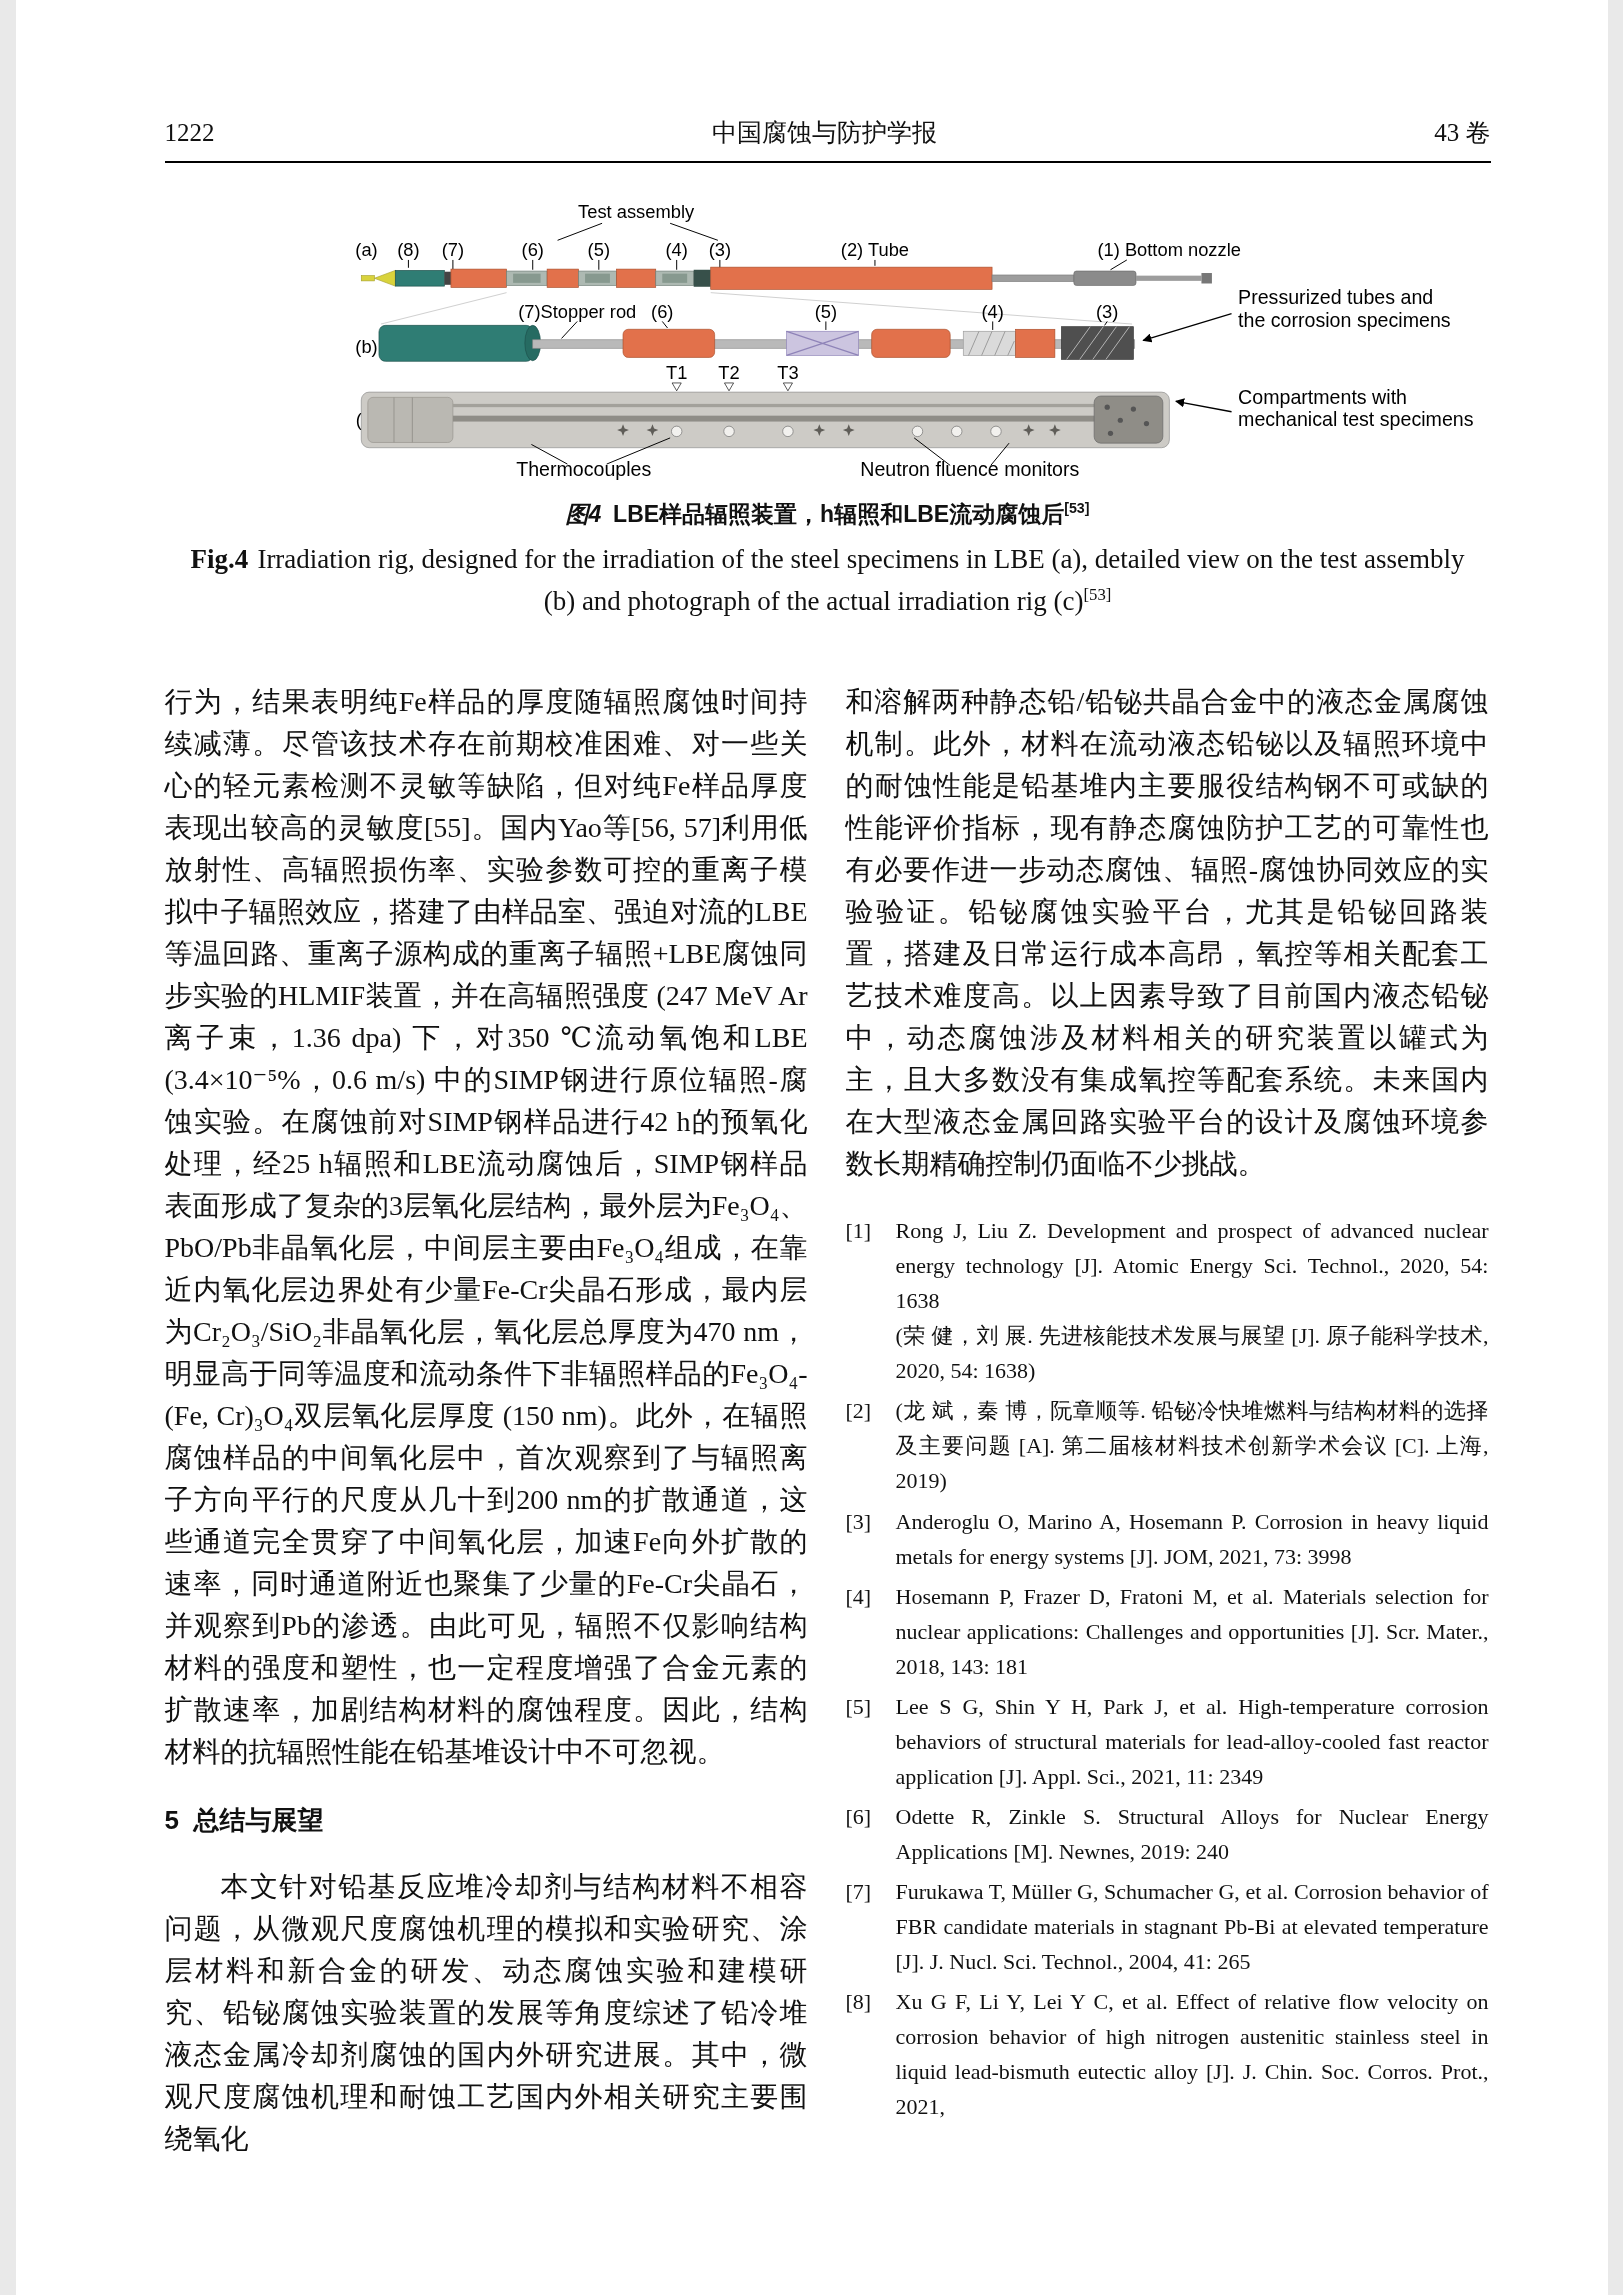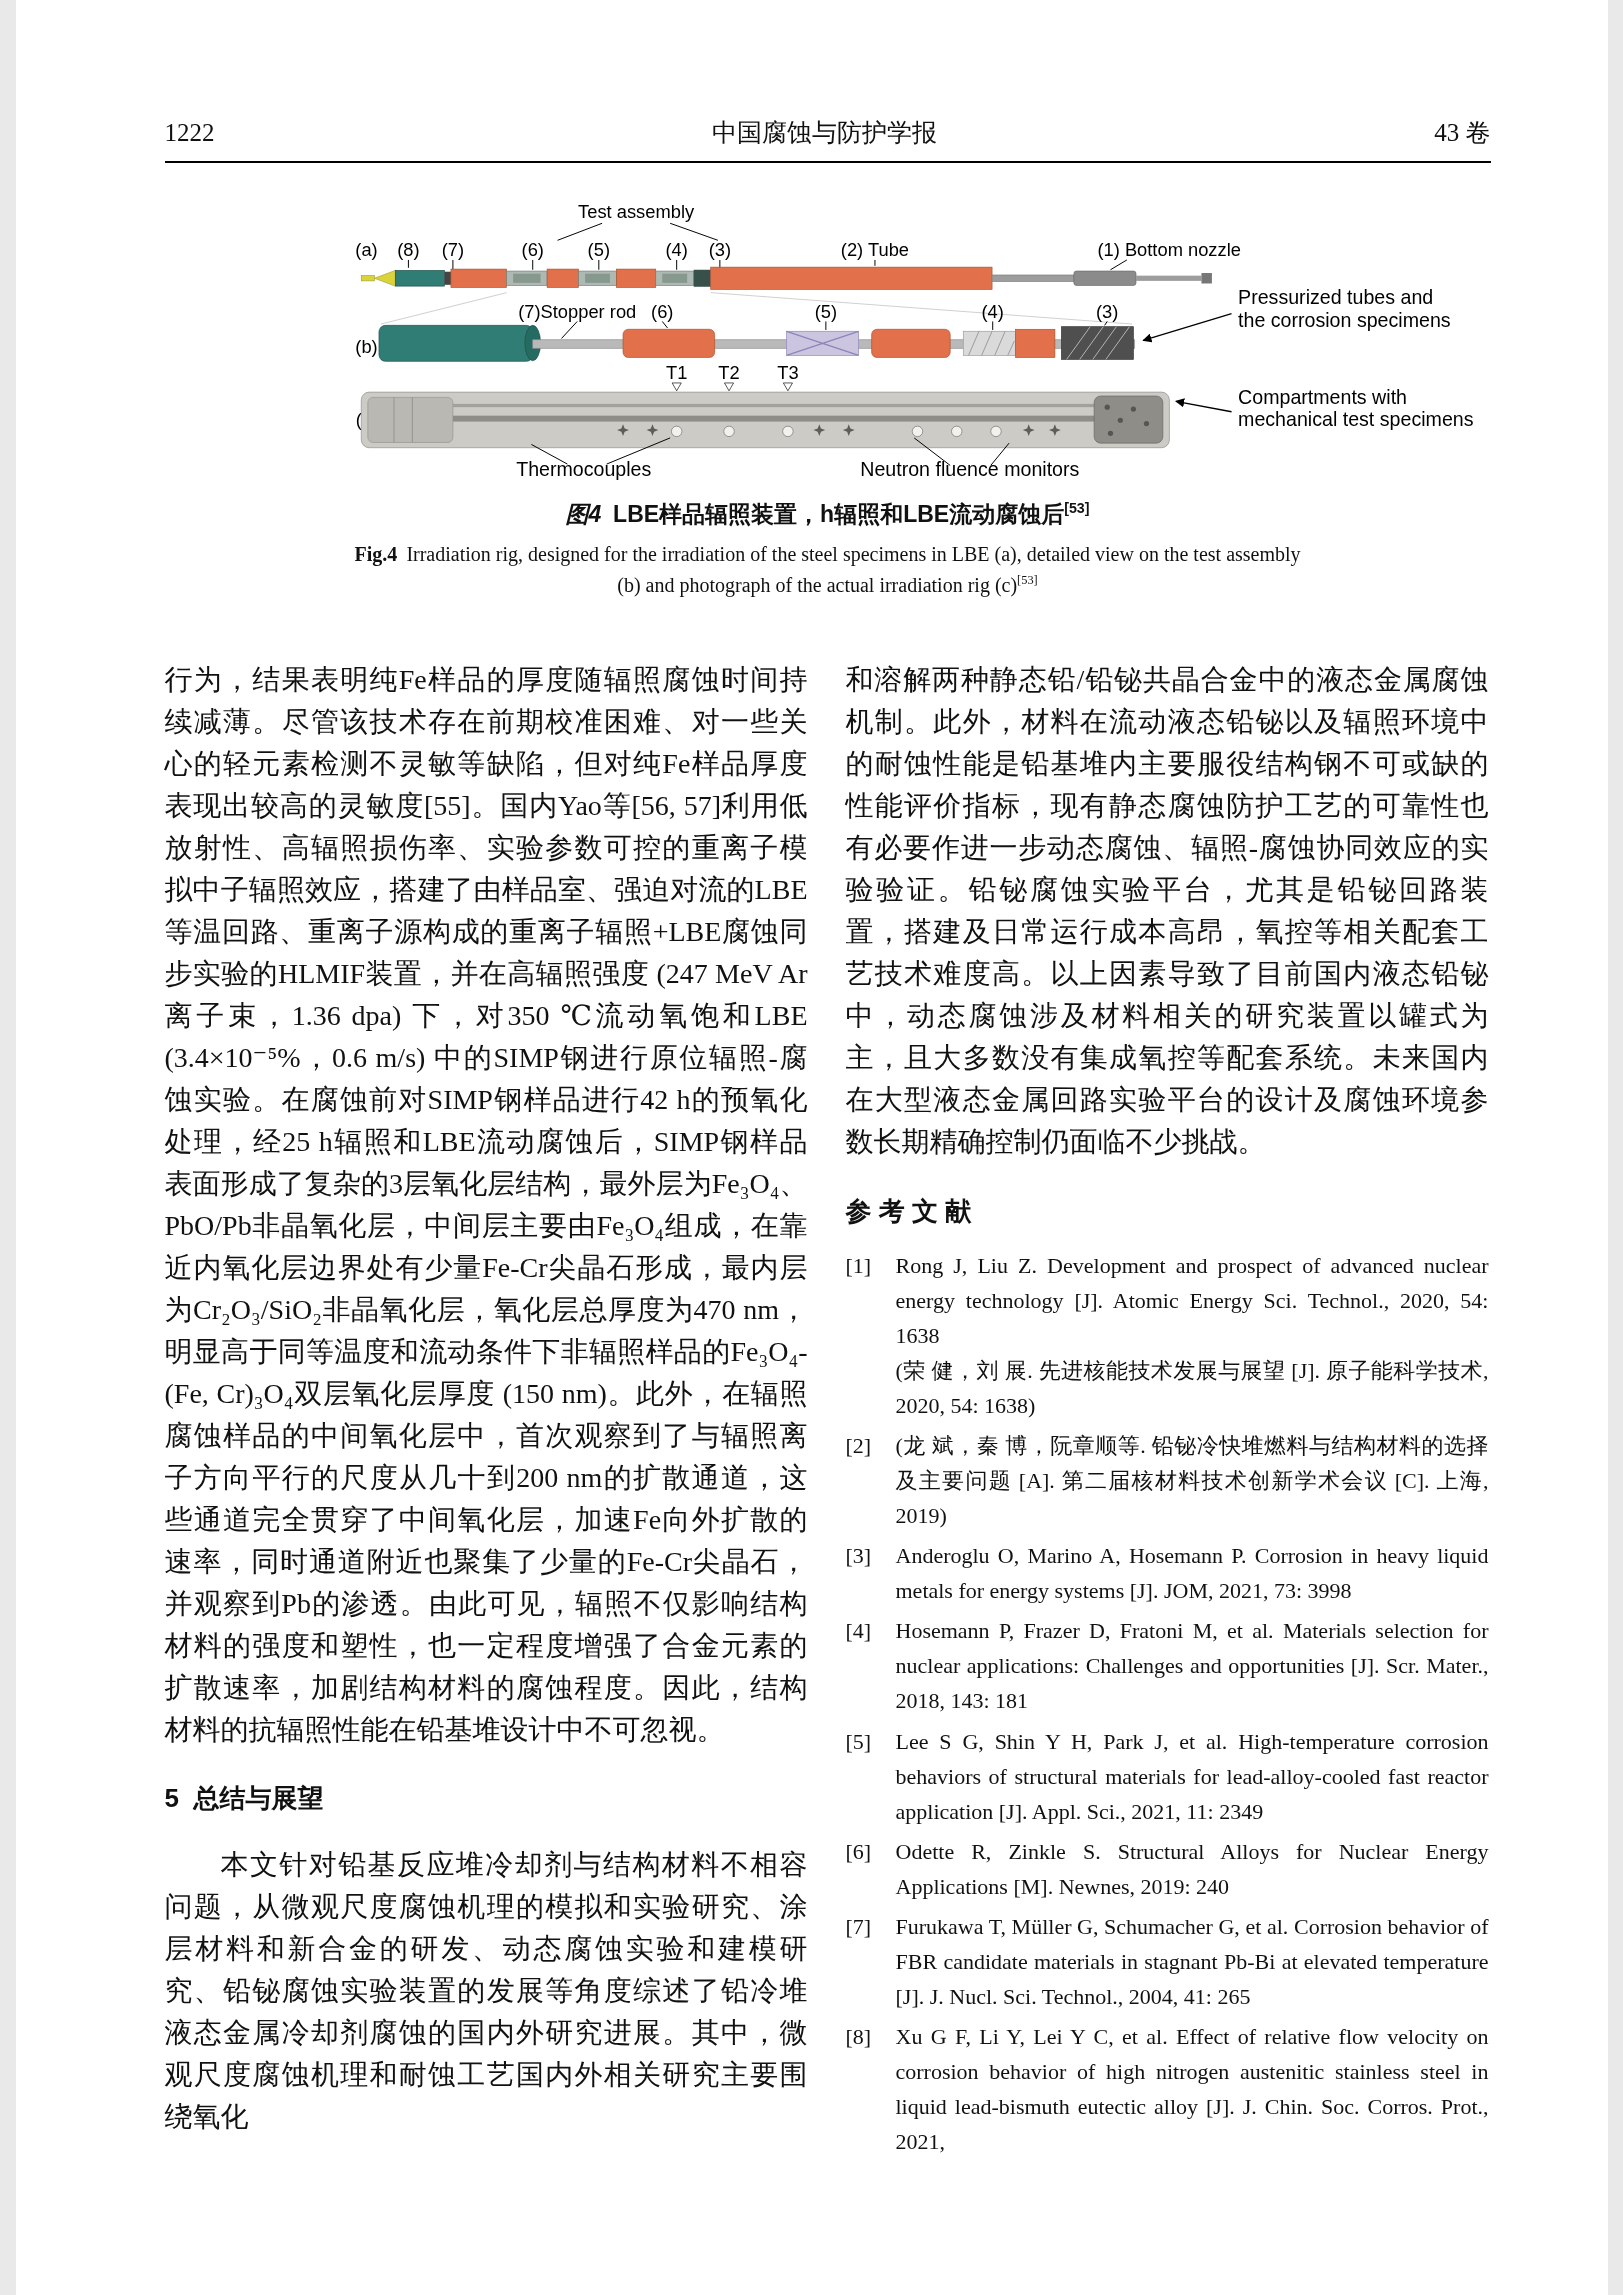--- a/index.html
+++ b/index.html
@@ -9,21 +9,21 @@
   
   .page-header{display:flex;justify-content:space-between;align-items:baseline;font-size:25px;}
   .header-rule{border-top:2px solid #000;margin-top:11.8px;}
   
   .figure{margin-top:38px;}
   .fig-svg{display:block;width:1325px;height:288px;}
   .fig-svg text{font-family:"Liberation Sans","DejaVu Sans",sans-serif;font-size:28px;fill:#000;}
   .fig-svg text.ann{font-size:30px;}
   .cap-zh{text-align:center;font-size:23px;font-weight:700;margin-top:10.5px;font-family:"Liberation Sans","DejaVu Sans",sans-serif;}
   .cap-zh .pre{margin-right:11.8px;font-style:italic;}
-  .cap-en{text-align:center;font-size:20px;margin-top:9.2px;line-height:1.55;}
+  .cap-en{text-align:center;font-size:27px;margin-top:9.2px;line-height:1.55;}
   .cap-en .pre{font-weight:700;margin-right:9.2px;}
   sup{font-size:0.62em;vertical-align:super;line-height:0;}
   
   .columns{display:flex;gap:38px;margin-top:30px;}
   .col{width:643px;min-width:0;}
   .para{font-size:28px;line-height:42px;text-align:justify;}
   .indent{text-indent:2em;}
   .section-title{font-family:"Liberation Sans","DejaVu Sans",sans-serif;font-size:26px;font-weight:700;
                  margin:30px 0 22px 0;white-space:pre-wrap;}
   .refs-title{font-family:"Liberation Sans","DejaVu Sans",sans-serif;font-size:26px;font-weight:700;
@@ -173,21 +173,20 @@
   <div class="columns">
 
     <div class="col">
       <p class="para">行为，结果表明纯Fe样品的厚度随辐照腐蚀时间持续减薄。尽管该技术存在前期校准困难、对一些关心的轻元素检测不灵敏等缺陷，但对纯Fe样品厚度表现出较高的灵敏度[55]。国内Yao等[56, 57]利用低放射性、高辐照损伤率、实验参数可控的重离子模拟中子辐照效应，搭建了由样品室、强迫对流的LBE等温回路、重离子源构成的重离子辐照+LBE腐蚀同步实验的HLMIF装置，并在高辐照强度 (247 MeV Ar离子束，1.36 dpa) 下，对350 ℃流动氧饱和LBE (3.4×10⁻⁵%，0.6 m/s) 中的SIMP钢进行原位辐照-腐蚀实验。在腐蚀前对SIMP钢样品进行42 h的预氧化处理，经25 h辐照和LBE流动腐蚀后，SIMP钢样品表面形成了复杂的3层氧化层结构，最外层为Fe₃O₄、PbO/Pb非晶氧化层，中间层主要由Fe₃O₄组成，在靠近内氧化层边界处有少量Fe-Cr尖晶石形成，最内层为Cr₂O₃/SiO₂非晶氧化层，氧化层总厚度为470 nm，明显高于同等温度和流动条件下非辐照样品的Fe₃O₄-(Fe, Cr)₃O₄双层氧化层厚度 (150 nm)。此外，在辐照腐蚀样品的中间氧化层中，首次观察到了与辐照离子方向平行的尺度从几十到200 nm的扩散通道，这些通道完全贯穿了中间氧化层，加速Fe向外扩散的速率，同时通道附近也聚集了少量的Fe-Cr尖晶石，并观察到Pb的渗透。由此可见，辐照不仅影响结构材料的强度和塑性，也一定程度增强了合金元素的扩散速率，加剧结构材料的腐蚀程度。因此，结构材料的抗辐照性能在铅基堆设计中不可忽视。</p>
       <h2 class="section-title">5  总结与展望</h2>
       <p class="para indent">本文针对铅基反应堆冷却剂与结构材料不相容问题，从微观尺度腐蚀机理的模拟和实验研究、涂层材料和新合金的研发、动态腐蚀实验和建模研究、铅铋腐蚀实验装置的发展等角度综述了铅冷堆液态金属冷却剂腐蚀的国内外研究进展。其中，微观尺度腐蚀机理和耐蚀工艺国内外相关研究主要围绕氧化</p>
     </div>
 
     <div class="col">
       <p class="para">和溶解两种静态铅/铅铋共晶合金中的液态金属腐蚀机制。此外，材料在流动液态铅铋以及辐照环境中的耐蚀性能是铅基堆内主要服役结构钢不可或缺的性能评价指标，现有静态腐蚀防护工艺的可靠性也有必要作进一步动态腐蚀、辐照-腐蚀协同效应的实验验证。铅铋腐蚀实验平台，尤其是铅铋回路装置，搭建及日常运行成本高昂，氧控等相关配套工艺技术难度高。以上因素导致了目前国内液态铅铋中，动态腐蚀涉及材料相关的研究装置以罐式为主，且大多数没有集成氧控等配套系统。未来国内在大型液态金属回路实验平台的设计及腐蚀环境参数长期精确控制仍面临不少挑战。</p>
-      <h3 class="refs-title">参 考 文 献</h3>
 
       <div class="ref">
         <span class="refnum">[1]</span><span>Rong J, Liu Z. Development and prospect of advanced nuclear energy technology [J]. Atomic Energy Sci. Technol., 2020, 54: 1638</span>
         <div>(荣 健，刘 展. 先进核能技术发展与展望 [J]. 原子能科学技术, 2020, 54: 1638)</div>
       </div>
       <div class="ref">
         <span class="refnum">[2]</span>
         <div>(龙 斌，秦 博，阮章顺等. 铅铋冷快堆燃料与结构材料的选择及主要问题 [A]. 第二届核材料技术创新学术会议 [C]. 上海, 2019)</div>
       </div>
       <div class="ref">

